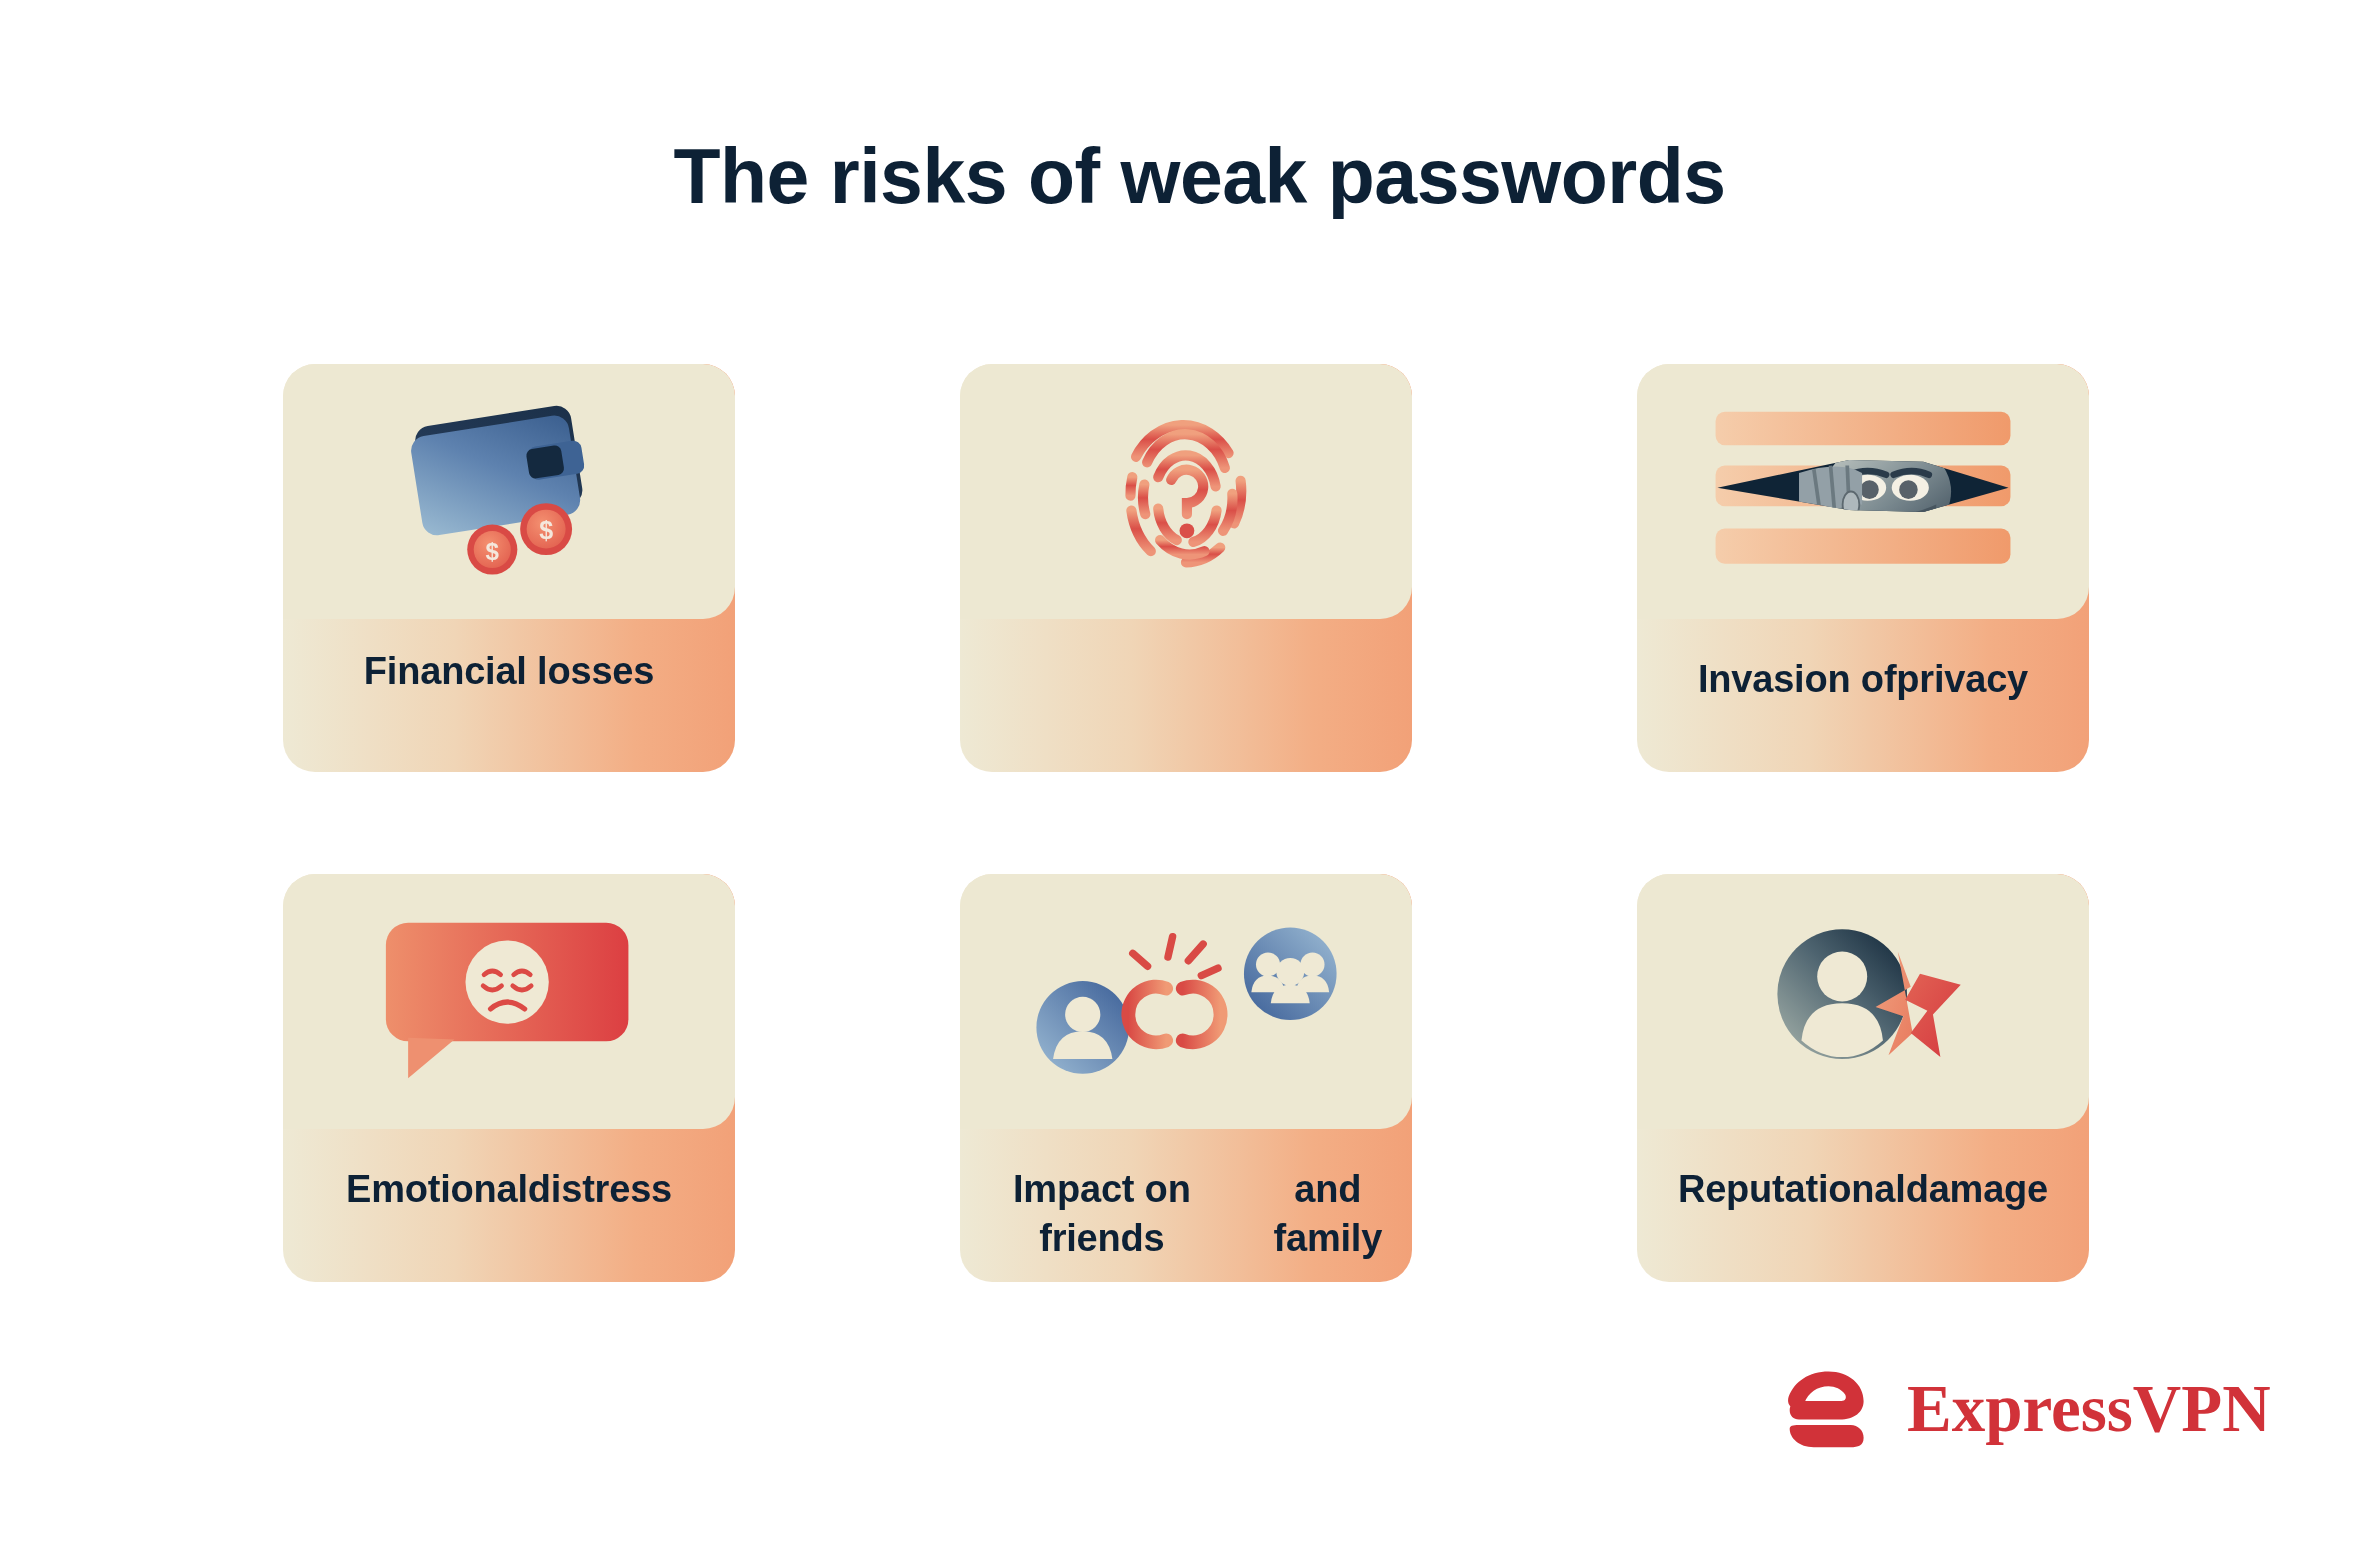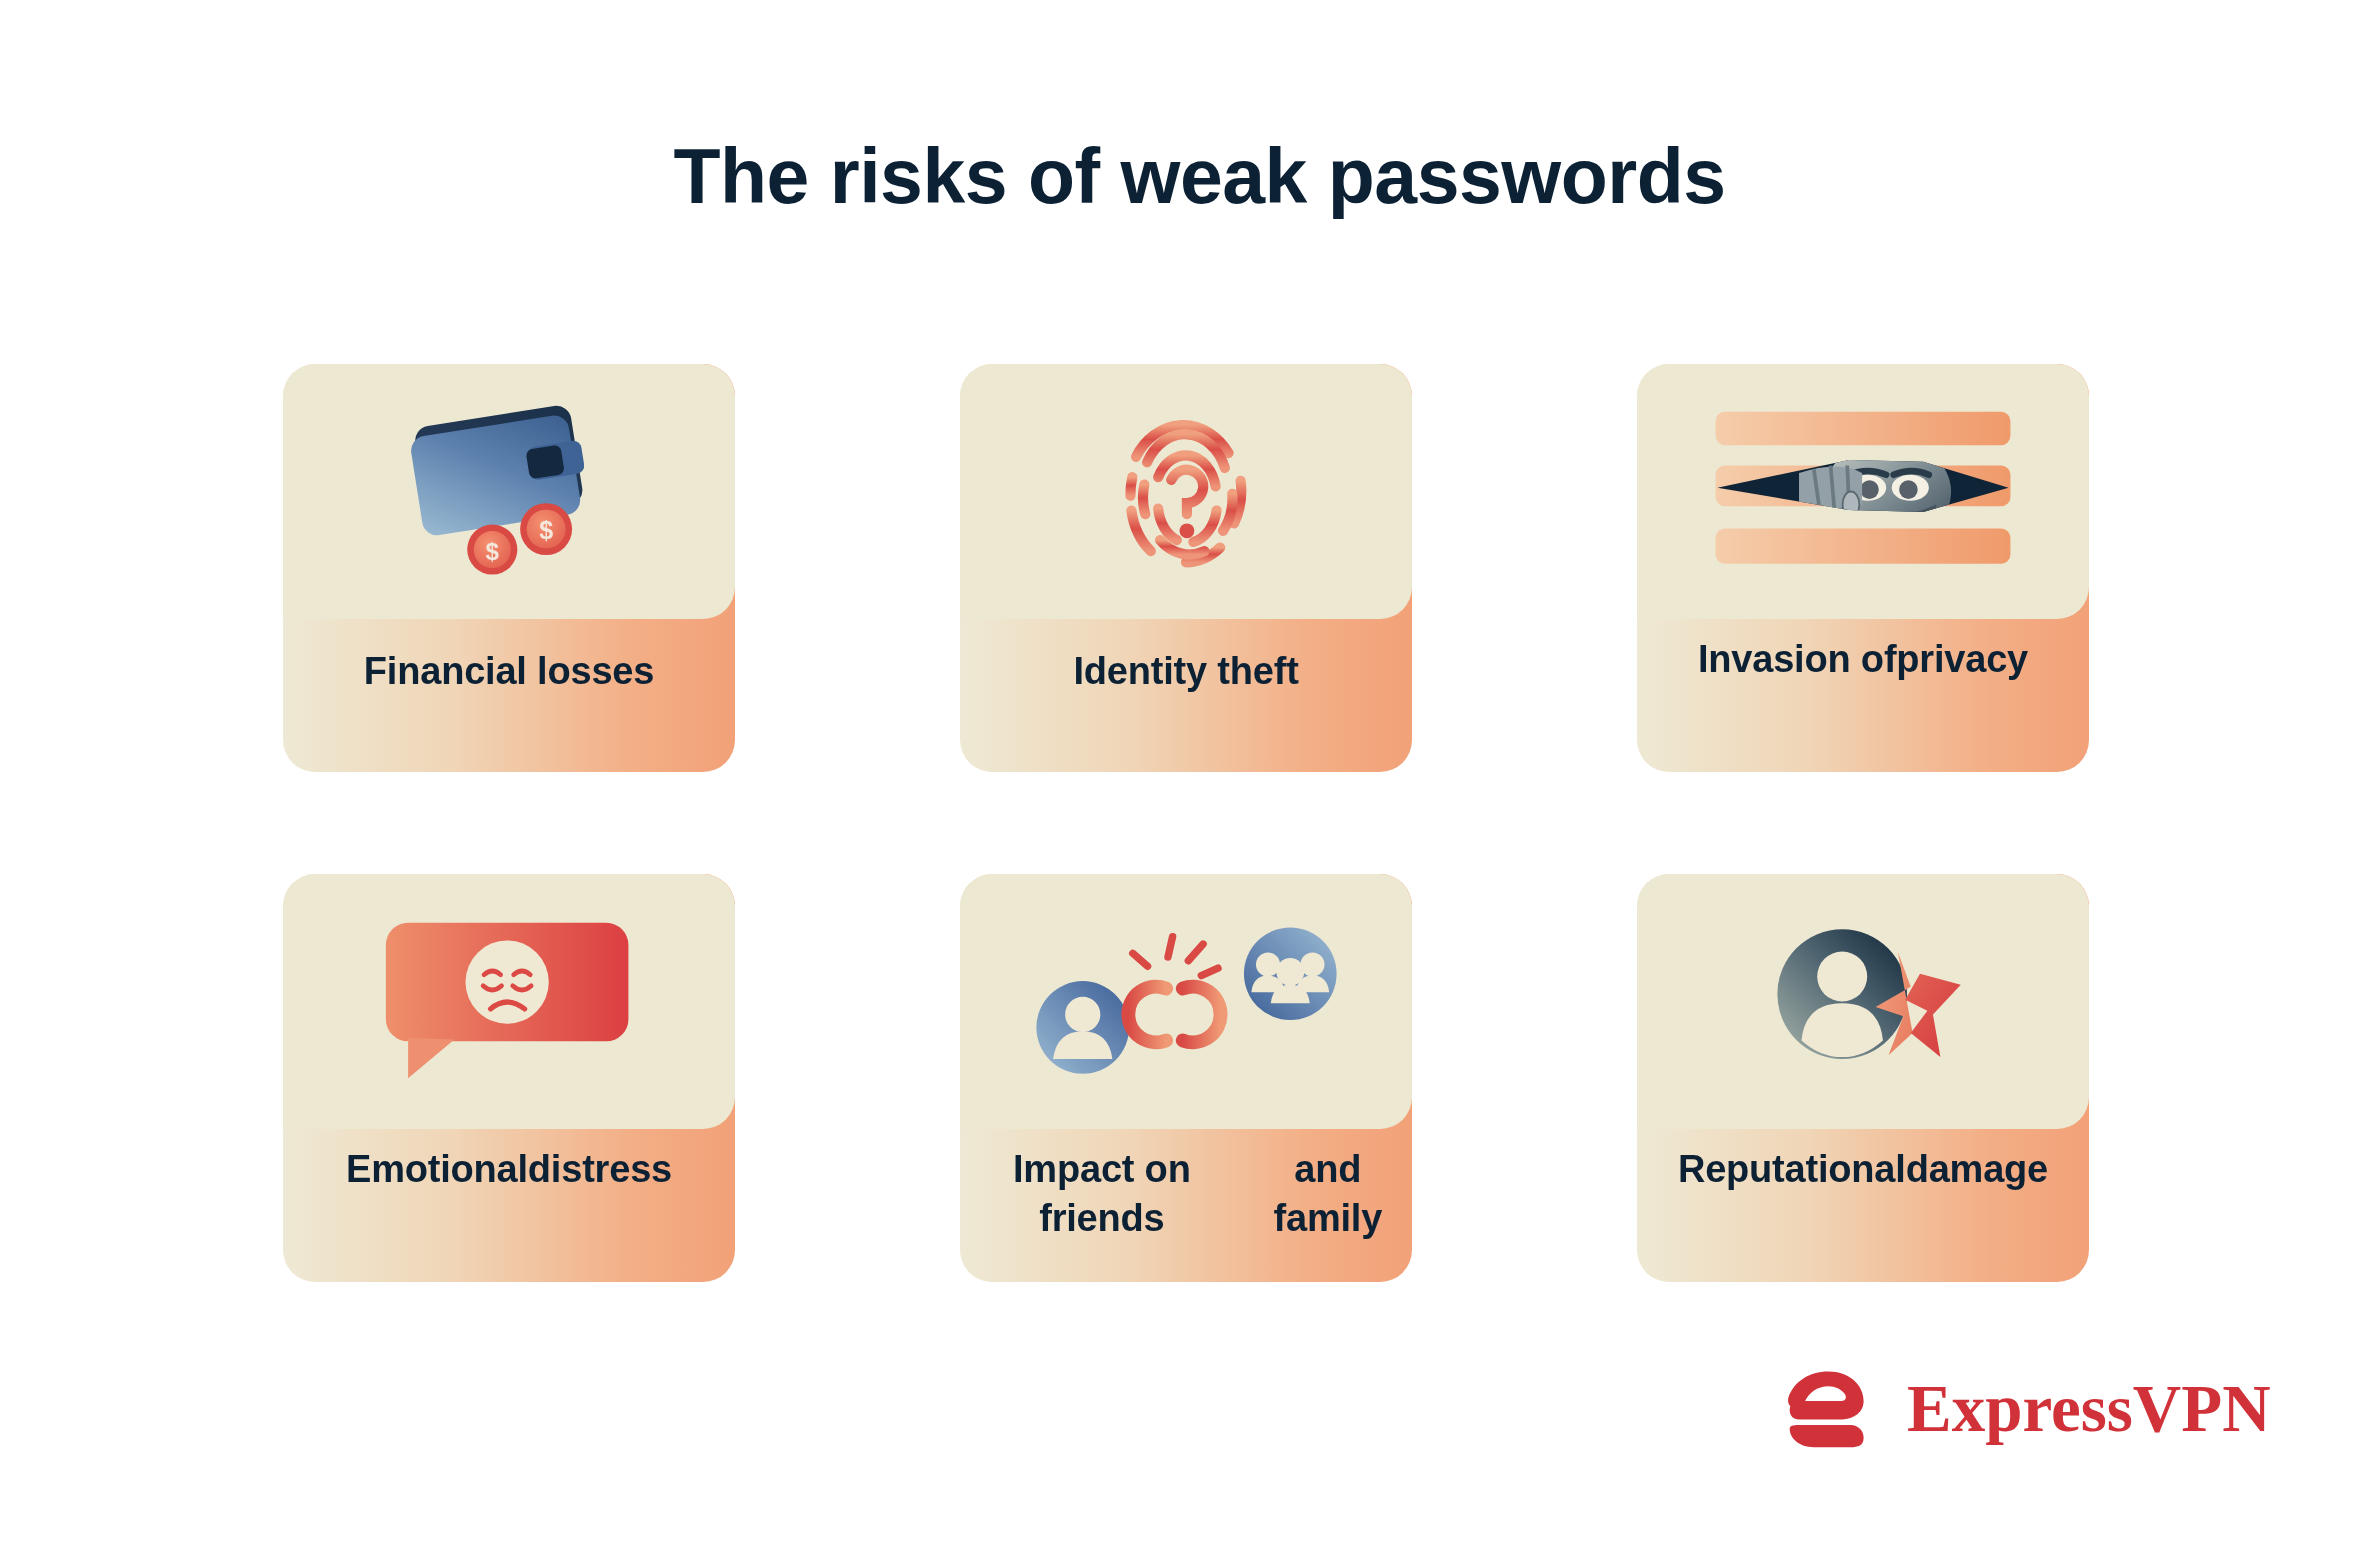--- a/index.html
+++ b/index.html
@@ -80,21 +80,21 @@
     align-items: flex-start;
     justify-content: center;
     padding-top: 28px;
     font-size: 38px;
     font-weight: 700;
     color: #0d2135;
     text-align: center;
     line-height: 1.28;
     letter-spacing: -0.2px;
   }
-  .card-label.two-line { padding-top: 16px; }
+  .card-label.two-line { padding-top: 36px; }
 
   
   #brand-logo {
     position: absolute;
     left: 1786px;
     top: 1364px;
     display: flex;
     align-items: center;
     gap: 24px;
   }
@@ -183,21 +183,20 @@
 
             <path d="M 70 92 A 33 42 0 0 1 132 102" stroke-width="11"></path>
             <path d="M 133 128 A 33 42 0 0 1 108 162" stroke-width="11"></path>
             <path d="M 90 160 A 33 42 0 0 1 70 126" stroke-width="11"></path>
 
             <path d="M 84 95 A 18 18 0 1 1 101 120 L 101 132" stroke-width="11"></path>
           </g>
           <circle cx="101" cy="150" r="8" fill="#DA4F48"></circle>
         </svg>
       </div>
-      <div class="card-label">Identity theft</div>
     </div>
 
     <div class="risk-card">
       <div class="card-top"></div>
       <div class="card-icon">
         <svg width="306" height="167" viewBox="0 0 330 180">
           <defs>
             <linearGradient id="blindGrad" x1="0" y1="0" x2="1" y2="0">
               <stop offset="0%" stop-color="#F5CDAB"></stop>
               <stop offset="100%" stop-color="#F09A6B"></stop>

